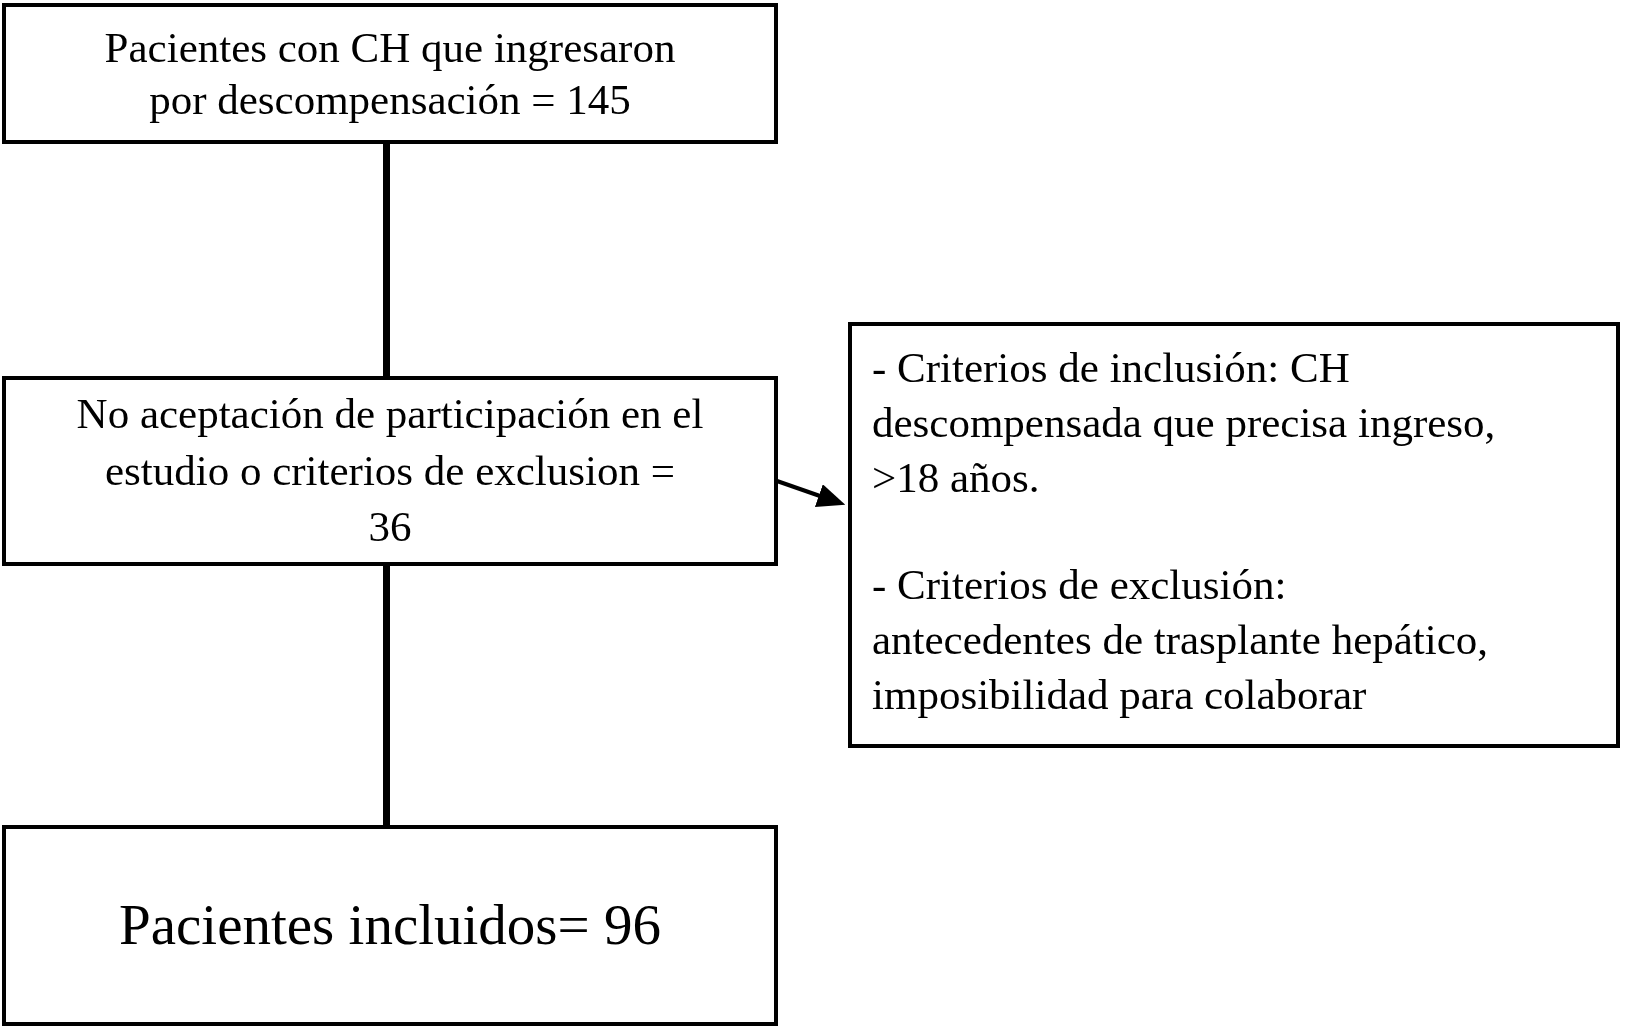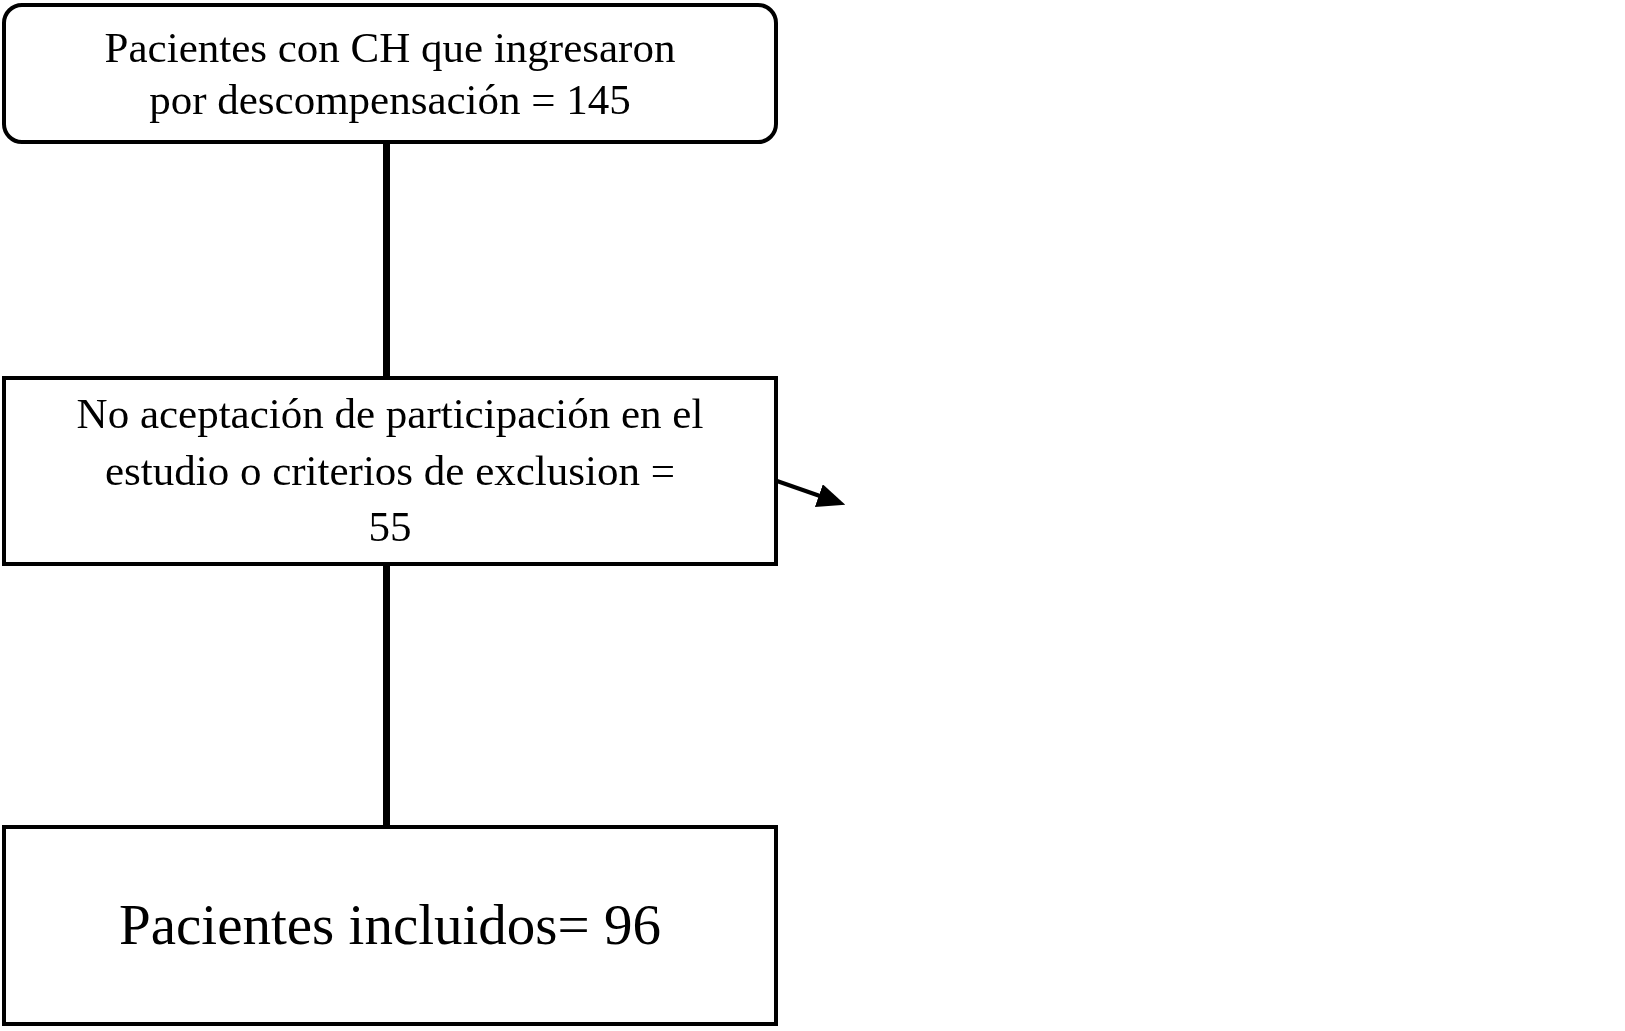--- a/index.html
+++ b/index.html
@@ -38,21 +38,20 @@
     box-sizing: border-box;
   }
 
   
   #node-enrolled {
     left: 2px;
     top: 3px;
     width: 776px;
     height: 141px;
     font-size: 43px;
-    border-radius: 20px;
   }
 
   
   #node-excluded {
     left: 2px;
     top: 376px;
     width: 776px;
     height: 190px;
     font-size: 43px;
   }
@@ -129,32 +128,43 @@
   <div class="node" id="node-enrolled">
     <span class="node-text">Pacientes con CH que ingresaron
 por descompensación = 145</span>
   </div>
 
   <div class="vline" id="vline-top"></div>
 
   <div class="node" id="node-excluded">
     <span class="node-text">No aceptación de participación en el
 estudio o criterios de exclusion  =
-55</span>
+36</span>
   </div>
 
   <svg class="arrow-svg" viewBox="0 0 100 80">
     <defs>
       <marker id="arrowhead" markerWidth="7" markerHeight="7" refX="5.6" refY="3" orient="auto" markerUnits="strokeWidth">
         <path d="M0,0 L7,3 L0,6 Z" fill="#000000"></path>
       </marker>
     </defs>
     <line x1="7" y1="26" x2="70" y2="48" stroke="#000000" stroke-width="4" marker-end="url(#arrowhead)"></line>
   </svg>
 
   <div class="vline" id="vline-bottom"></div>
 
   <div class="node" id="node-included">
     <span class="node-text">Pacientes incluidos= 96</span>
   </div>
 
+  <div class="node" id="node-criteria">
+    <span class="criteria-stack">
+      <span class="criteria-block">- Criterios de inclusión: CH
+descompensada que precisa ingreso,
+&gt;18 años.</span>
+      <span class="criteria-gap"></span>
+      <span class="criteria-block">- Criterios de exclusión:
+antecedentes de trasplante hepático,
+imposibilidad para colaborar</span>
+    </span>
+  </div>
 
 </div>
 
 </body></html>

